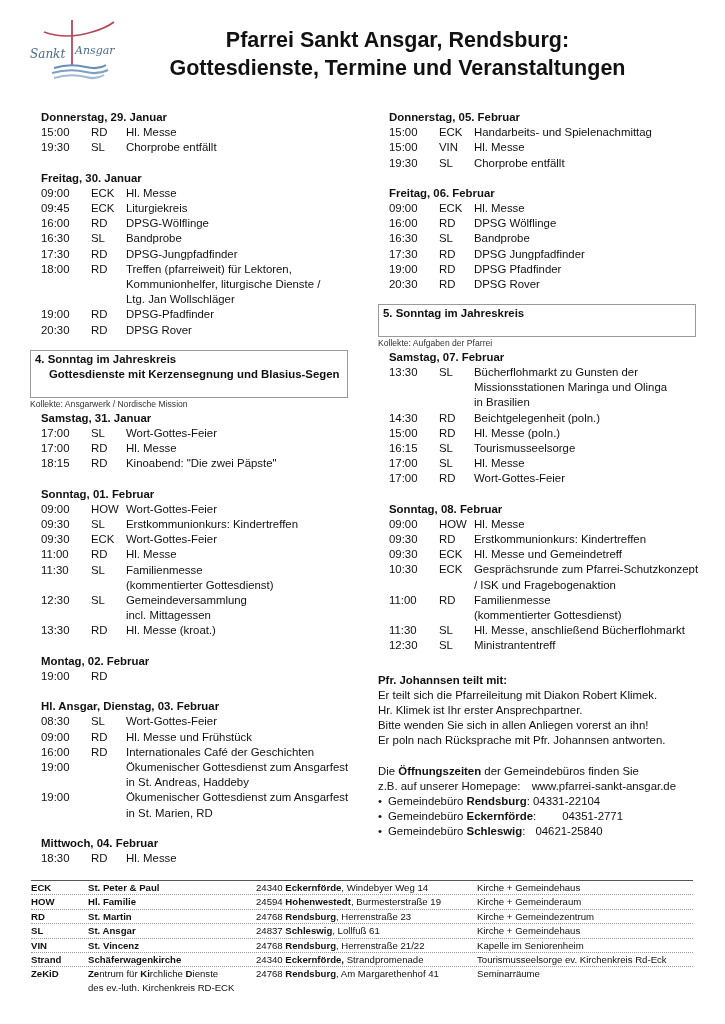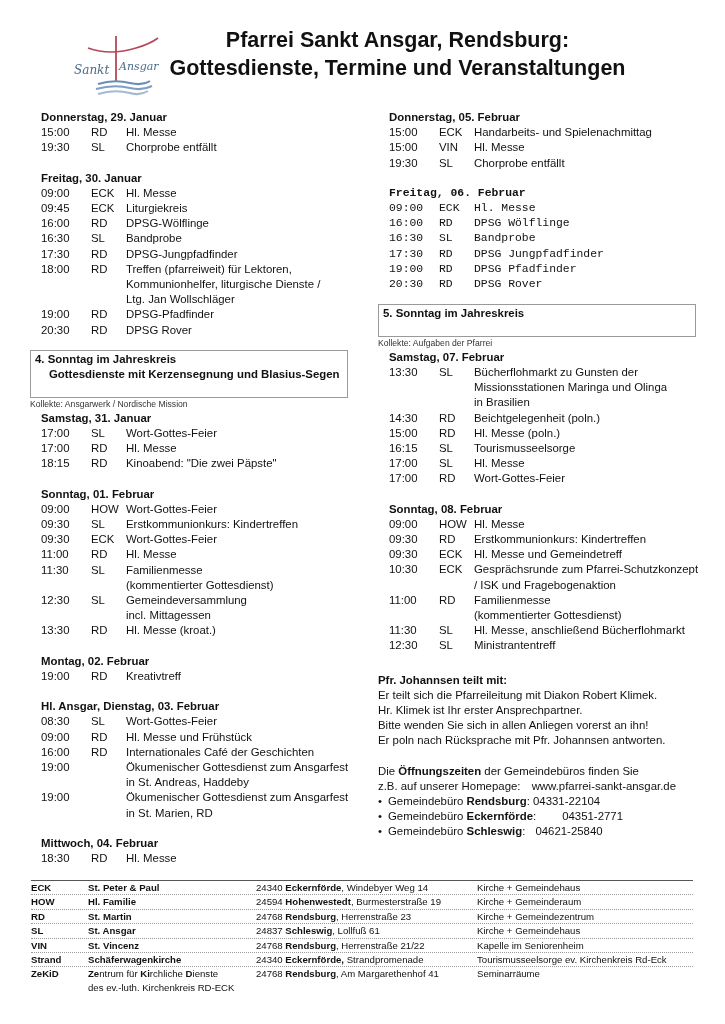--- a/index.html
+++ b/index.html
@@ -1,20 +1,20 @@
 <!DOCTYPE html>
 <html><head>
 <meta charset="utf-8">
 <style>
   * { box-sizing: border-box; margin: 0; padding: 0; }
   html, body { width: 725px; height: 1024px; background: #ffffff; overflow: hidden; }
   body { font-family: "Liberation Sans", sans-serif; color: #111; position: relative; }
   .page { position: absolute; left: 0; top: 0; width: 725px; height: 1024px; }
 
-  .logo { position: absolute; left: 26px; top: 30px; width: 112px; height: 76px; margin-left: 44px; }
+  .logo { position: absolute; left: 26px; top: 14px; width: 112px; height: 76px; }
   .logo svg { width: 112px; height: 76px; display: block; }
 
   .header-title { position: absolute; left: 110px; top: 26px; width: 575px; text-align: center;
     font-weight: bold; font-size: 21.5px; line-height: 28px; color: #111; }
 
   .col { position: absolute; top: 110px; font-size: 11.4px; line-height: 15.2px; }
   .col.left { left: 33px; width: 320px; }
   .col.right { left: 381px; width: 320px; }
 
   .day { margin-bottom: 15px; margin-left: 8px; }
@@ -194,21 +194,20 @@
           <span class="loc">RD</span>
           <span class="txt">Hl. Messe (kroat.)</span>
         </div>
     </div>
 
     <div class="day">
       <div class="day-title">Montag, 02. Februar</div>
       <div class="ev">
           <span class="t">19:00</span>
           <span class="loc">RD</span>
-          <span class="txt">Kreativtreff</span>
         </div>
     </div>
 
     <div class="day">
       <div class="day-title">Hl. Ansgar, Dienstag, 03. Februar</div>
       <div class="ev">
           <span class="t">08:30</span>
           <span class="loc">SL</span>
           <span class="txt">Wort-Gottes-Feier</span>
         </div>
@@ -260,21 +259,21 @@
           <span class="loc">VIN</span>
           <span class="txt">Hl. Messe</span>
         </div>
       <div class="ev">
           <span class="t">19:30</span>
           <span class="loc">SL</span>
           <span class="txt">Chorprobe entfällt</span>
         </div>
     </div>
 
-    <div class="day" style="margin-bottom:12px;font-family:Liberation Mono, monospace;">
+    <div class="day" style="margin-bottom:12px;">
       <div class="day-title">Freitag, 06. Februar</div>
       <div class="ev">
           <span class="t">09:00</span>
           <span class="loc">ECK</span>
           <span class="txt">Hl. Messe</span>
         </div>
       <div class="ev">
           <span class="t">16:00</span>
           <span class="loc">RD</span>
           <span class="txt">DPSG Wölflinge</span>

